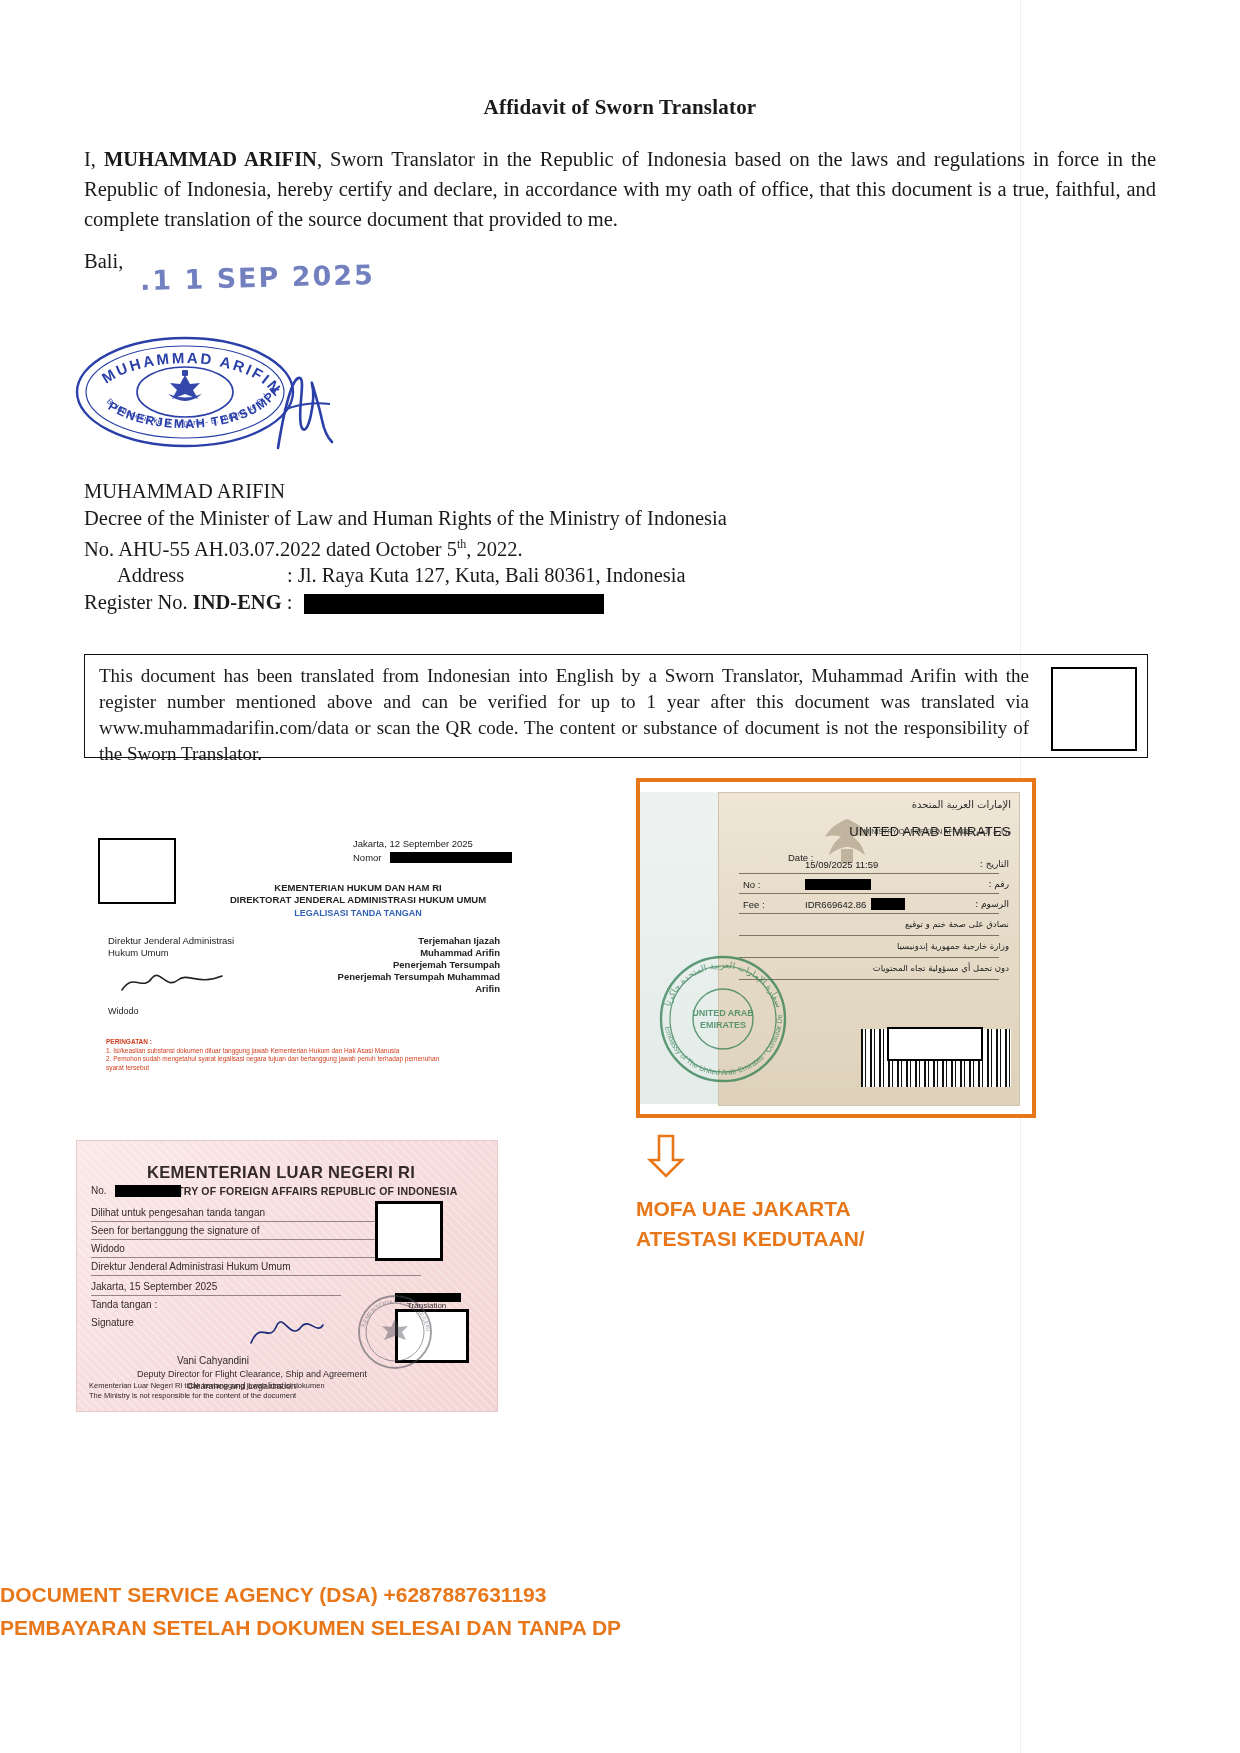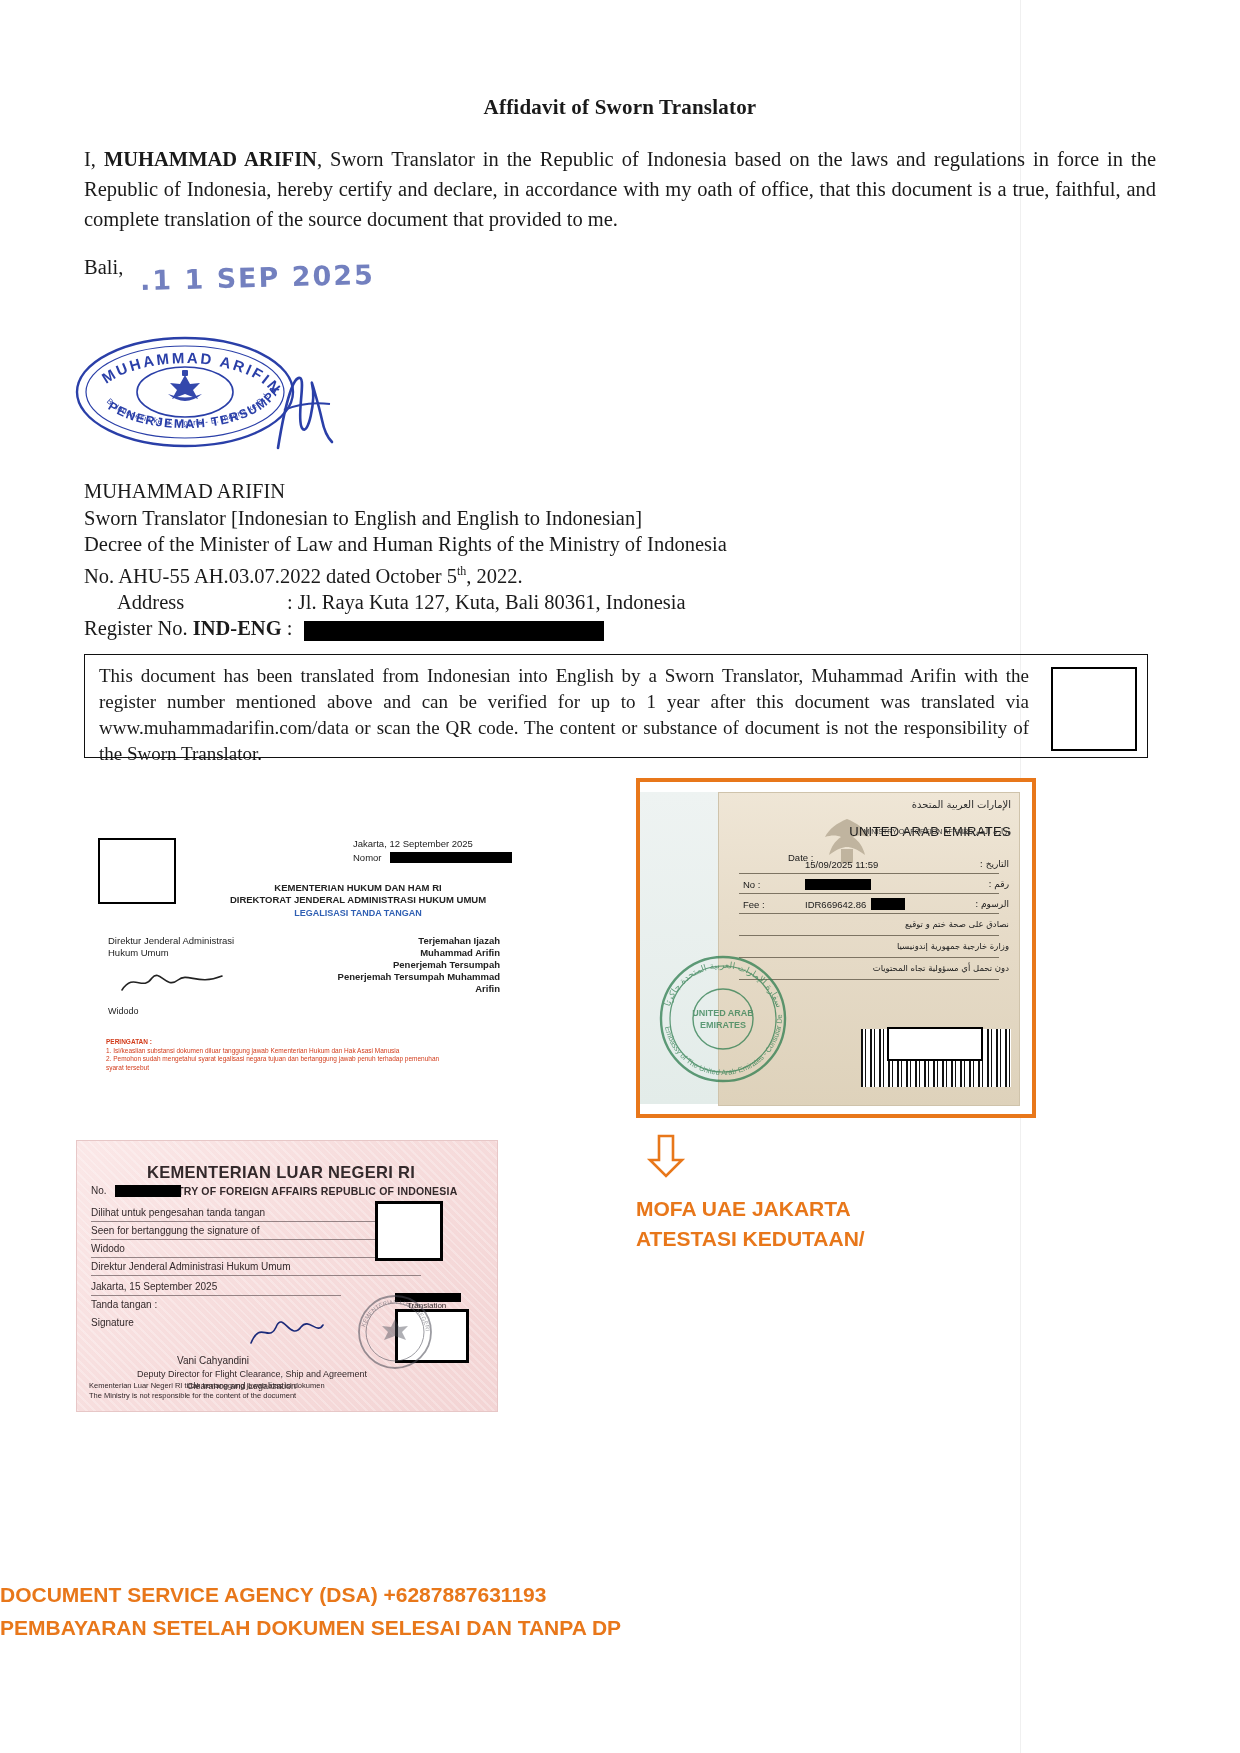--- a/index.html
+++ b/index.html
@@ -20,21 +20,21 @@
   }
 
   
   .body-para{
     position:absolute;left:84px;top:144px;width:1072px;
     font-size:20.5px;line-height:30px;text-align:justify;
   }
   .body-para b{font-weight:bold;}
 
   .city-line{
-    position:absolute;left:84px;top:256px;font-size:20.5px;
+    position:absolute;left:84px;top:250px;font-size:20.5px;
   }
   .date-stamp{
     position:absolute;left:140px;top:262px;
     font-family:"DejaVu Sans", sans-serif;
     font-size:27px;font-weight:bold;color:#5b6bb5;
     letter-spacing:2px;
     transform:rotate(-1.5deg);
     opacity:.85;
   }
 
@@ -278,21 +278,20 @@
 
   <div class="signature">
     <svg width="70" height="100" viewBox="0 0 70 100">
       <path d="M10,90 C18,40 26,18 32,20 C38,22 28,60 34,70 C40,80 48,42 44,26 C42,18 50,44 54,62 C56,72 60,80 64,84" fill="none" stroke="#2a3fa8" stroke-width="2.6" stroke-linecap="round"></path>
       <path d="M16,52 C30,46 46,44 62,46" fill="none" stroke="#2a3fa8" stroke-width="2"></path>
     </svg>
   </div>
 
   <div class="details">
     <div class="row">MUHAMMAD ARIFIN</div>
-    <div class="row">Sworn Translator [Indonesian to English and English to Indonesian]</div>
     <div class="row">Decree of the Minister of Law and Human Rights of the Ministry of Indonesia</div>
     <div class="row">
       <span>No. AHU-55 AH.03.07.2022 dated October 5</span><sup>th</sup><span>, 2022.</span>
     </div>
     <div class="row kv">
       <span class="k">Address</span>
       <span class="v">: Jl. Raya Kuta 127, Kuta, Bali 80361, Indonesia</span>
     </div>
     <div class="row">
       <span>Register No. </span><b>IND-ENG</b>

